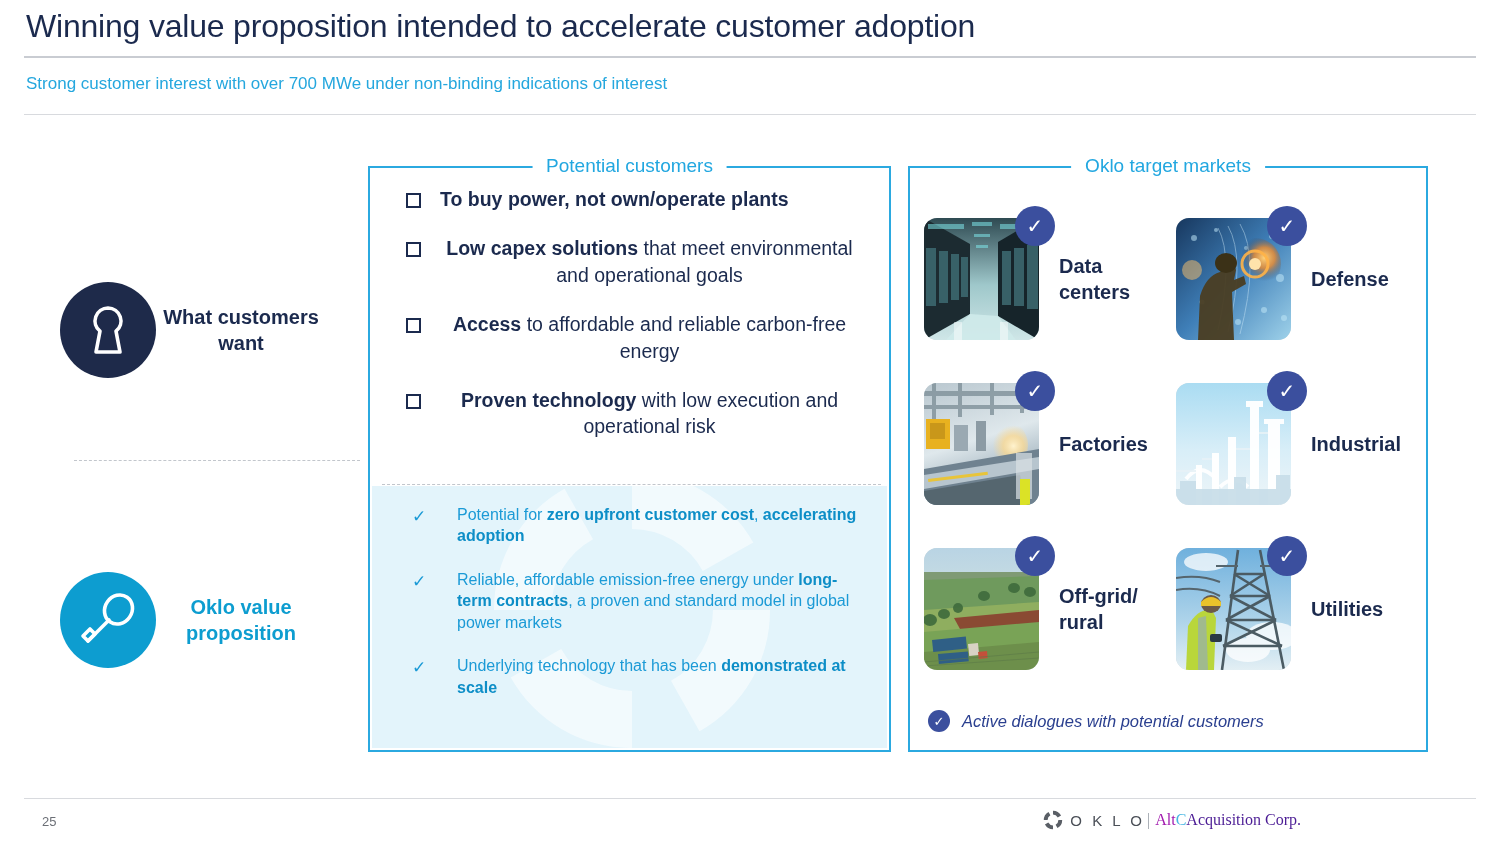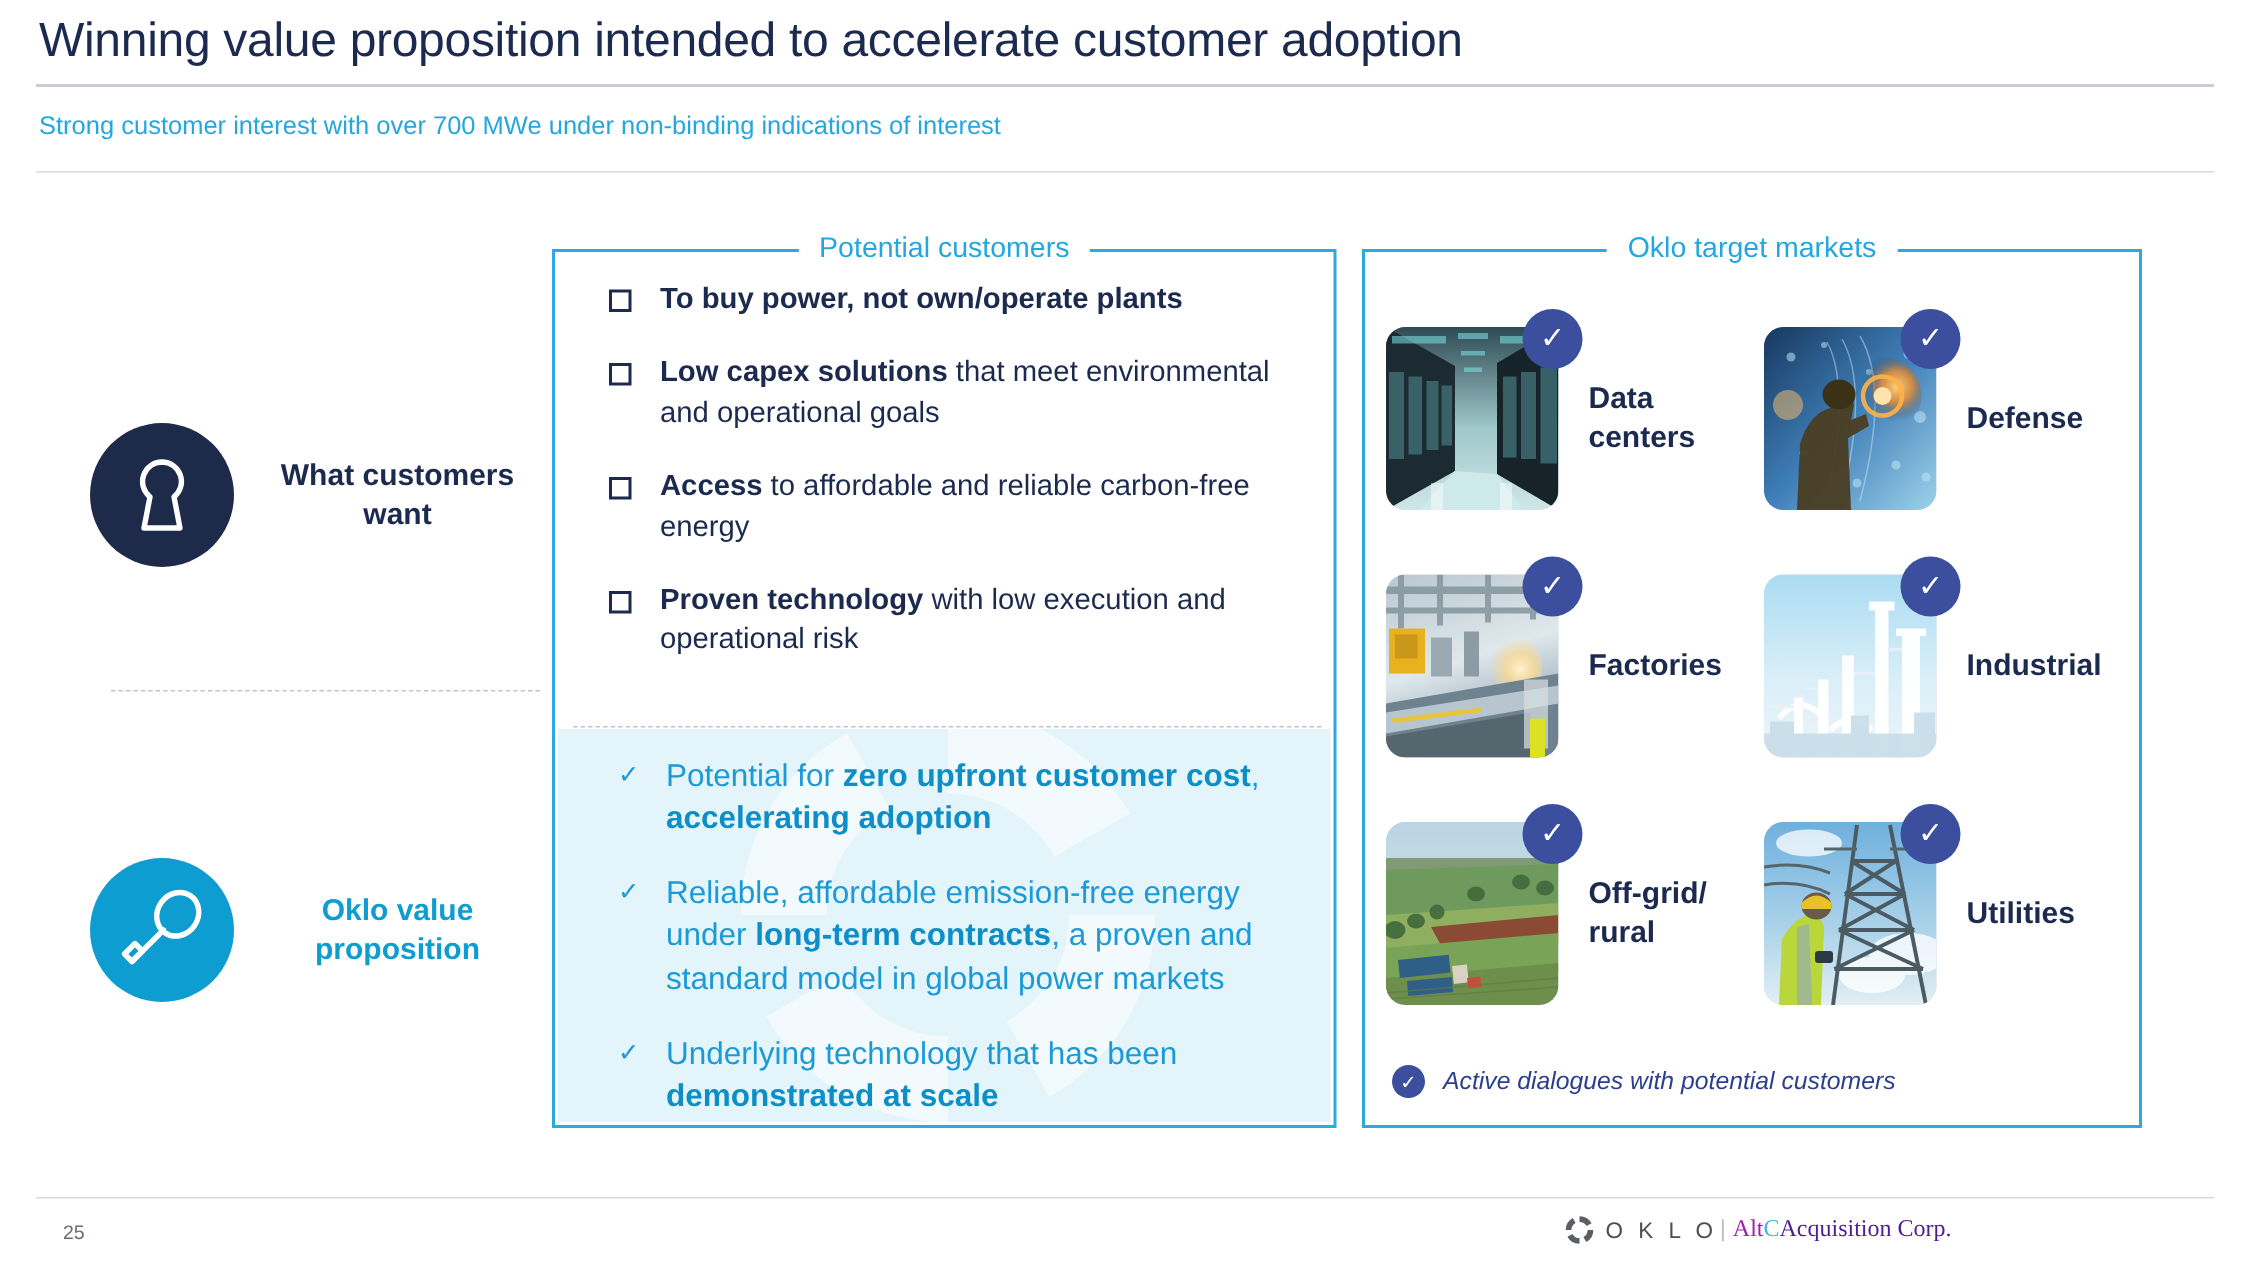--- a/index.html
+++ b/index.html
@@ -38,21 +38,21 @@
   .icon-row.r2 { top: 412px; }
 
   .circ {
     width: 96px; height: 96px; border-radius: 50%;
     flex: 0 0 96px; position: relative;
   }
   .circ.navy { background: #1e2a4a; }
   .circ.cyan { background: #0d9dd0; }
 
   .icon-label {
-    margin-left: 24px; width: 170px; text-align: center;
+    width: 170px; text-align: center;
     font-size: 20px; font-weight: bold; line-height: 1.32;
   }
   .icon-label.navy { color: #1b2a4e; }
   .icon-label.cyan { color: #0d9dd0; }
 
   .dash-div {
     position: absolute; left: 14px; top: 300px; width: 286px;
     border-top: 1px dashed #c2c6cc;
   }
 
@@ -61,21 +61,21 @@
   .panel-title {
     position: absolute; top: -13px; left: 50%; transform: translateX(-50%);
     background: #fff; padding: 0 14px;
     font-size: 19px; font-weight: normal; color: #22a7e0; white-space: nowrap;
   }
 
   
   #panel-customers { left: 368px; top: 166px; width: 523px; height: 586px; }
 
   .cust-list { position: absolute; left: 0; top: 18px; width: 523px; padding: 0 34px 0 36px; }
-  .cust-item { display: flex; margin-bottom: 22px; }
+  .cust-item { display: flex; margin-bottom: 22px; text-align: center; }
   .cust-item:last-child { margin-bottom: 0; }
   .chk-box {
     flex: 0 0 15px; width: 15px; height: 15px;
     border: 2px solid #1b2a4e; margin-top: 7px; margin-right: 19px;
   }
   .cust-text {
     font-size: 19.5px; color: #1b2a4e; line-height: 1.38; font-weight: 400;
   }
   .cust-text b { font-weight: bold; }
 
@@ -92,21 +92,21 @@
   .vp-watermark {
     position: absolute; left: 110px; top: -26px; width: 300px; height: 300px;
     opacity: 0.55; pointer-events: none;
   }
   .vp-list { position: absolute; left: 0; top: 18px; width: 515px; padding: 0 28px 0 40px; }
   .vp-item { display: flex; margin-bottom: 22px; position: relative; }
   .vp-check {
     flex: 0 0 16px; font-size: 17px; color: #1b9ad6; margin-right: 16px; margin-top: 4px;
     line-height: 1;
   }
-  .vp-text { font-size: 21px; color: #1b9ad6; line-height: 1.34; font-weight: 400; }
+  .vp-text { font-size: 16px; color: #1b9ad6; line-height: 1.34; font-weight: 400; margin-left: 13px; }
   .vp-text b { font-weight: bold; color: #0d8ec7; }
 
   
   #panel-markets { left: 908px; top: 166px; width: 520px; height: 586px; }
 
   .mk-grid {
     position: absolute; left: 14px; top: 28px; width: 490px;
     display: grid; grid-template-columns: 252px 238px; grid-template-rows: 165px 165px 165px;
   }
   .mk-cell { display: flex; align-items: center; }

